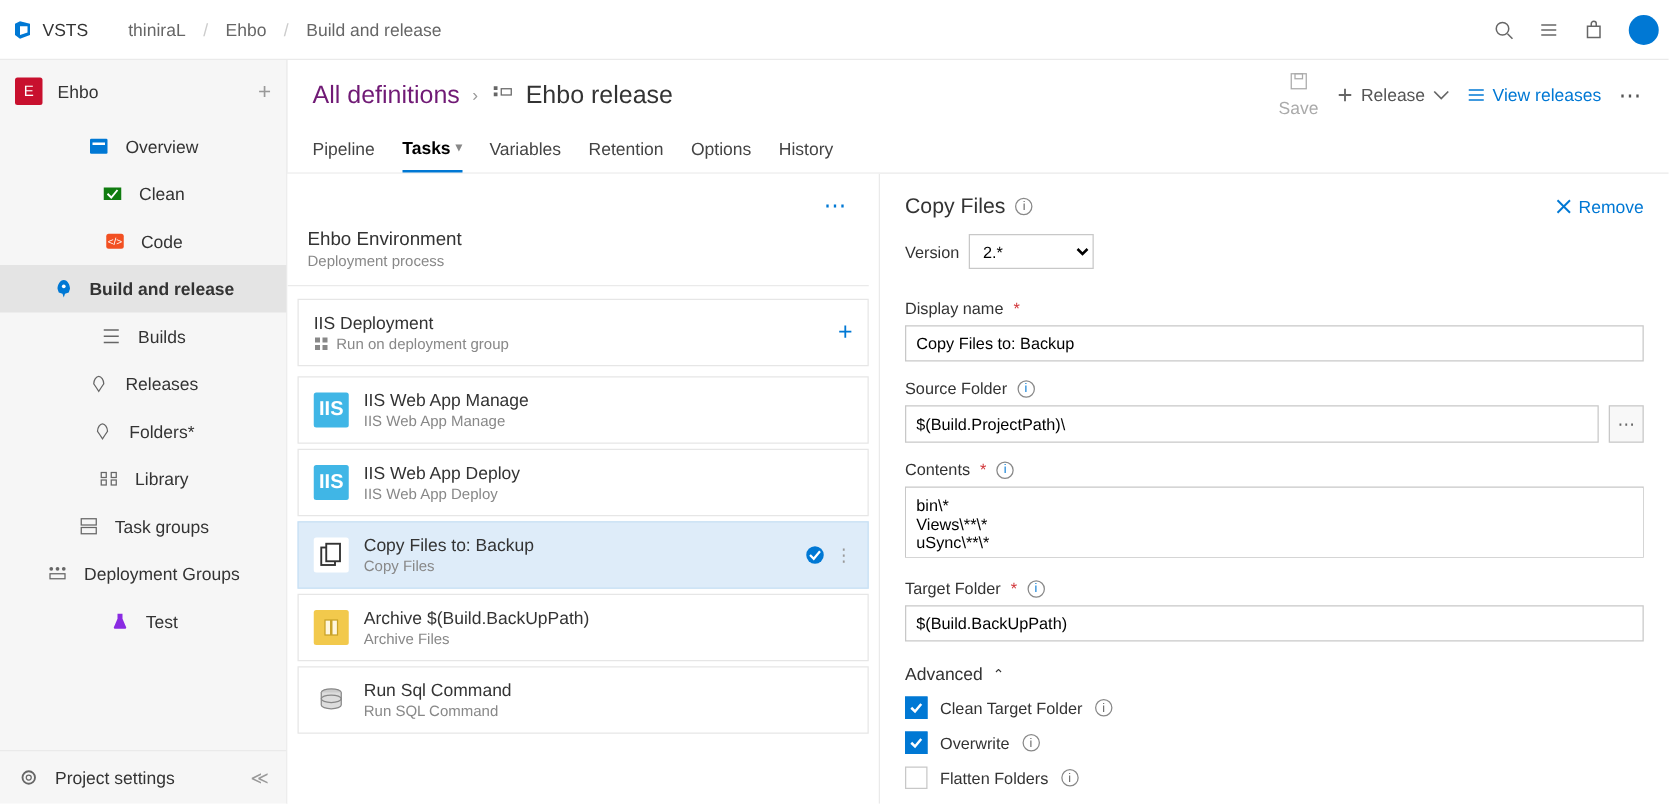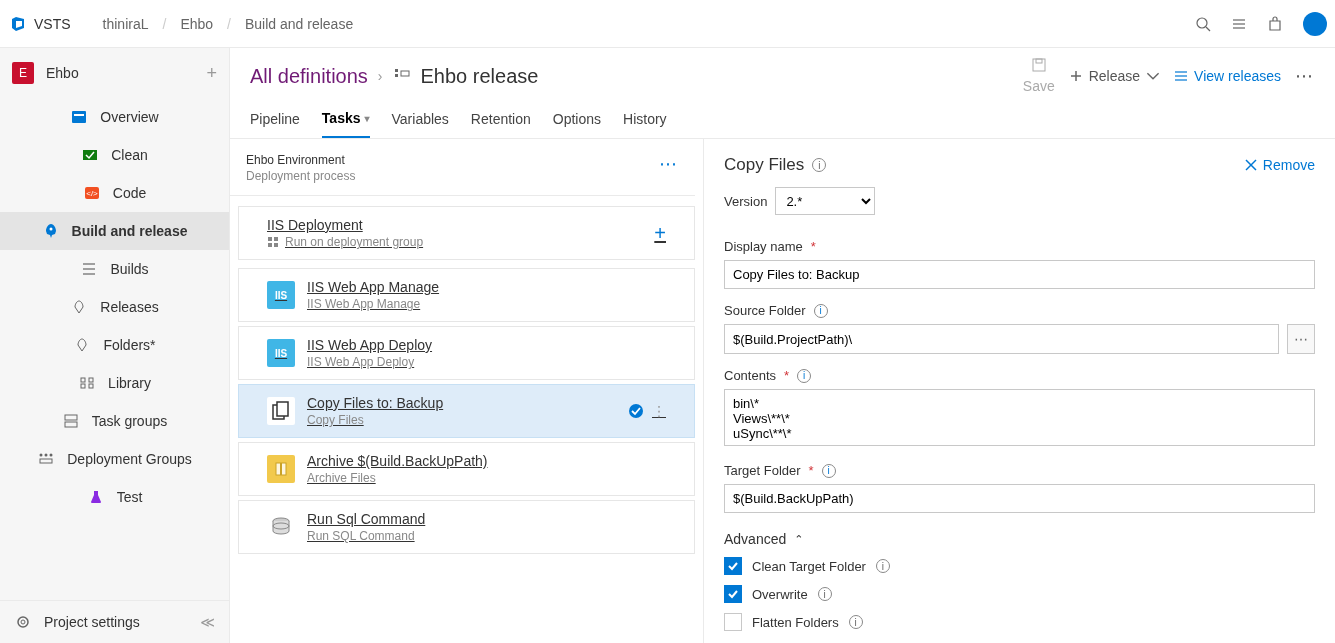--- a/index.html
+++ b/index.html
@@ -51,33 +51,33 @@
 .tab.active { border-bottom: 2px solid #0078d4; color: #000; font-weight: 600; }
 .tab .chevron-down { font-size: 10px; color: #888; }
 
 
 .workspace { flex: 1; display: flex; min-height: 0; }
 .task-col { width: 474px; border-right: 1px solid #eaeaea; background: #fff; overflow: auto; padding: 0 8px 0 0; }
 .props-col { flex: 1; overflow: auto; padding: 16px 20px; }
 
 
 .env-header { display: flex; padding: 14px 16px 12px; align-items: flex-start; border-bottom: 1px solid #eaeaea; margin-bottom: 10px; }
-.env-header .env-title { font-size: 12px; }
+.env-header .env-title { font-size: 15px; margin-top: 30px; }
 .env-header .env-sub { font-size: 12px; color: #888; margin-top: 2px; }
 .env-header .env-actions { margin-left: auto; color: #0078d4; font-size: 18px; cursor: pointer; letter-spacing: 2px; }
 
-.phase-card, .task-card { background: #fff; border: 1px solid #e6e6e6; margin: 4px 0 4px 8px; padding: 10px 28px; display: flex; align-items: center; cursor: pointer; text-decoration: underline; }
+.phase-card, .task-card { background: #fff; border: 1px solid #e6e6e6; margin: 4px 0 4px 8px; padding: 10px 12px; display: flex; align-items: center; cursor: pointer; }
 .phase-card { margin-top: 0; margin-bottom: 8px; }
 .phase-card .phase-sub, .task-card .task-sub { color: #888; font-size: 12px; margin-top: 2px; }
 .phase-card .ph-add { margin-left: auto; color: #0078d4; font-size: 20px; }
 .phase-card .phase-sub { display: flex; align-items: center; gap: 6px; }
 
 .task-card { gap: 12px; }
 .task-card.selected { background: #deecf9; border-color: #c7e0f4; position: relative; }
-.task-icon { width: 28px; height: 28px; display: flex; align-items: center; justify-content: center; border-radius: 2px; font-size: 10px; flex-shrink: 0; }
+.task-icon { width: 28px; height: 28px; display: flex; align-items: center; justify-content: center; border-radius: 2px; font-size: 16px; flex-shrink: 0; }
 .task-icon.iis { background: #40b6e6; color: #fff; font-weight: 700; }
 .task-card .task-title { font-size: 14px; }
 .task-card .check { margin-left: auto; display: flex; align-items: center; gap: 8px; }
 .task-card .grip { color: #999; cursor: grab; }
 
 
 .prop-head { display: flex; align-items: center; margin-bottom: 12px; }
 .prop-head .prop-title { font-size: 17px; }
 .prop-head .remove { margin-left: auto; color: #0078d4; display: flex; align-items: center; gap: 6px; cursor: pointer; }
 .version-row { display: flex; align-items: center; gap: 8px; margin-bottom: 24px; font-size: 13px; }

